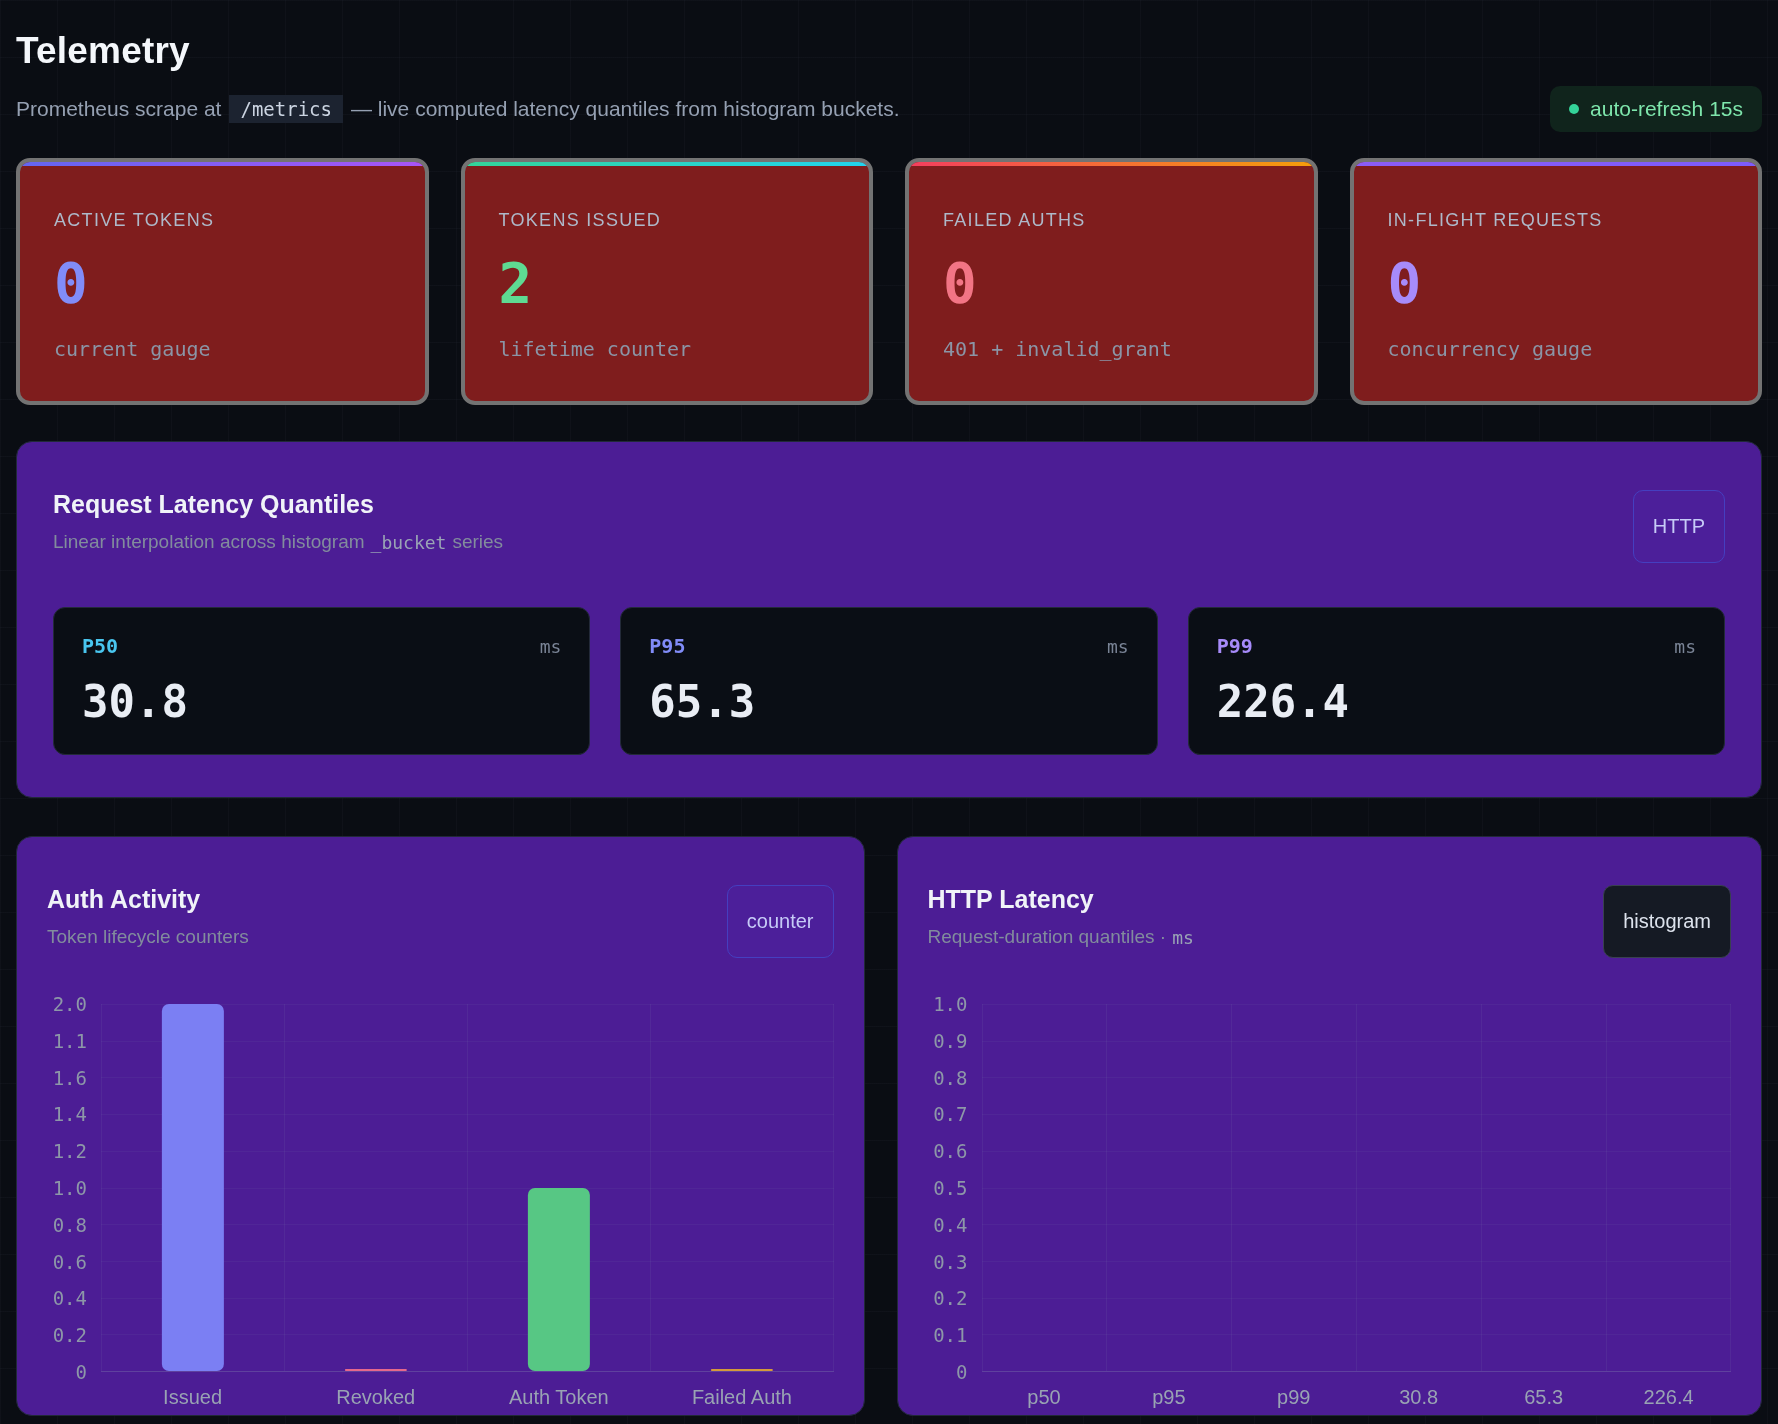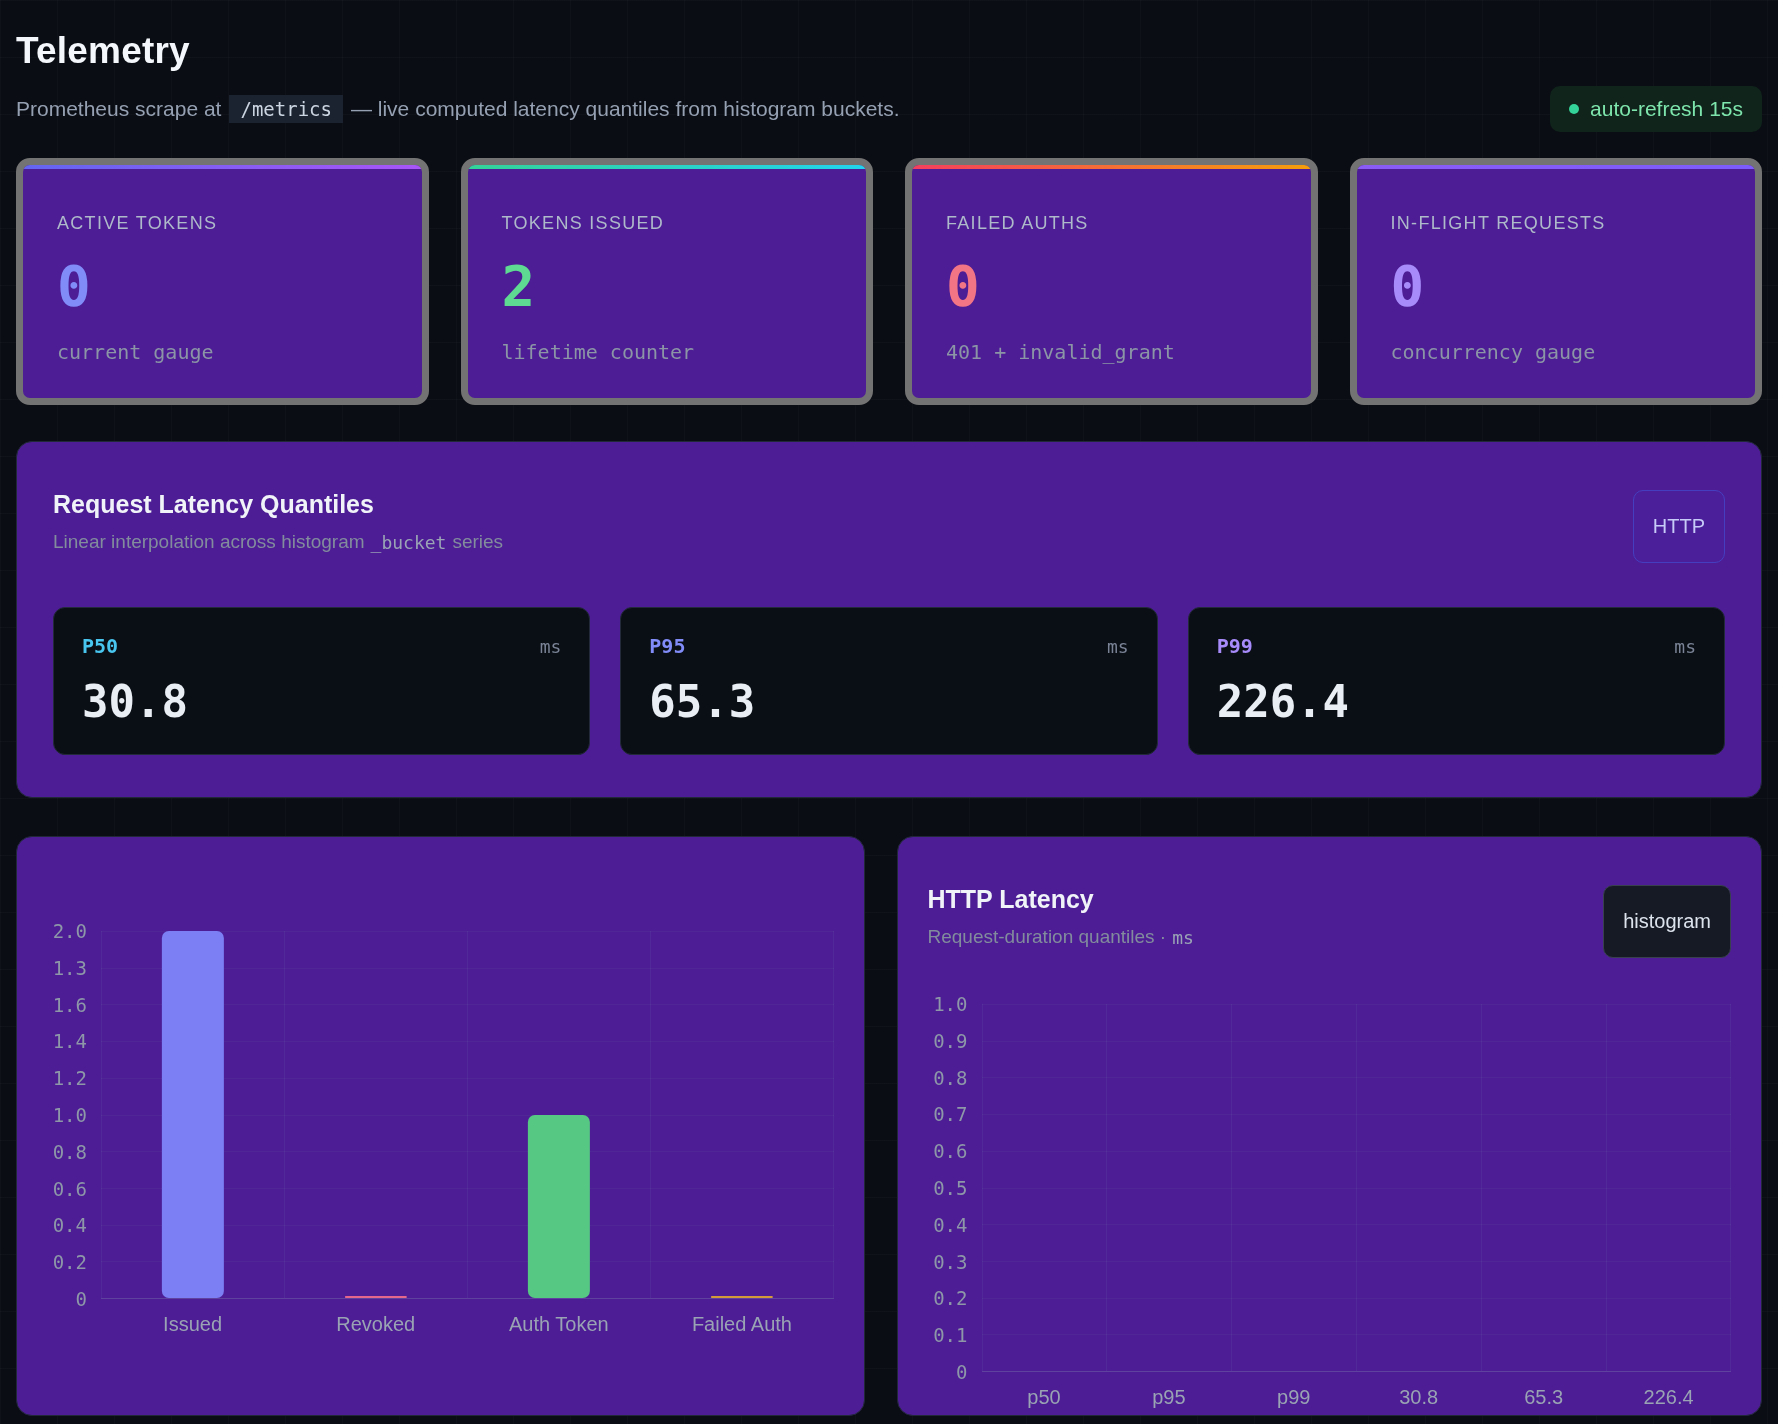--- a/index.html
+++ b/index.html
@@ -21,21 +21,21 @@
   .sub-row { display:flex; justify-content:space-between; align-items:center; margin-top:14px; }
   .page-subtitle { font-size:21px; color:#95a0b2; display:flex; align-items:center; gap:8px; }
   .code-chip { font-family:"DejaVu Sans Mono", monospace; font-size:19px; color:#ccd5e2;
     background:#1c2330; border-radius:0; padding:3px 11px; }
   .refresh-badge { display:flex; align-items:center; gap:11px; background:#10241c;
     border-radius:10px; padding:11px 19px; font-size:21px; color:#7ee6ac; }
   .dot { width:10px; height:10px; border-radius:50%; background:#34d399; }
 
   
   .stats-grid { display:grid; grid-template-columns:repeat(4,1fr); gap:32px; margin-top:26px; }
-  .stat-card { background:#4c1d95; border:7px solid #737373; border-radius:14px;
+  .stat-card { background:#7f1d1d; border:4px solid #737373; border-radius:14px;
     overflow:hidden; position:relative; height:247px; padding:48px 34px 0 34px; }
   .stat-accent { position:absolute; top:0; left:0; right:0; height:4px; }
   .stat-label { font-size:18px; letter-spacing:1.3px; color:#aeb9c9; font-weight:500; }
   .stat-value { font-family:"DejaVu Sans Mono", monospace; font-size:56px; font-weight:700;
     margin-top:24px; line-height:1; }
   .stat-sub { font-family:"DejaVu Sans Mono", monospace; font-size:20px; color:#8b95a6; margin-top:26px; }
 
   
   .panel { background:#4c1d95; border:1px solid #212938; border-radius:16px; }
   .quantiles-panel { margin-top:36px; padding:48px 36px 42px 36px; }
@@ -156,25 +156,32 @@
           <span class="q-unit">ms</span>
         </div>
         <div class="q-value">226.4</div>
       </div>
     </div>
   </div>
 
   <div class="charts-row">
 
     <div class="panel chart-panel">
+      <div class="panel-head">
+        <div>
+          <div class="panel-title">Auth Activity</div>
+          <div class="panel-subtitle">Token lifecycle counters</div>
+        </div>
+        <div class="badge badge-indigo">counter</div>
+      </div>
       <div>
           <div class="chart">
             <div class="y-axis">
               <span class="y-tick" style="top: 0%;">2.0</span>
-              <span class="y-tick" style="top: 10%;">1.3</span>
+              <span class="y-tick" style="top: 10%;">1.1</span>
               <span class="y-tick" style="top: 20%;">1.6</span>
               <span class="y-tick" style="top: 30%;">1.4</span>
               <span class="y-tick" style="top: 40%;">1.2</span>
               <span class="y-tick" style="top: 50%;">1.0</span>
               <span class="y-tick" style="top: 60%;">0.8</span>
               <span class="y-tick" style="top: 70%;">0.6</span>
               <span class="y-tick" style="top: 80%;">0.4</span>
               <span class="y-tick" style="top: 90%;">0.2</span>
               <span class="y-tick" style="top: 100%;">0</span>
             </div>

